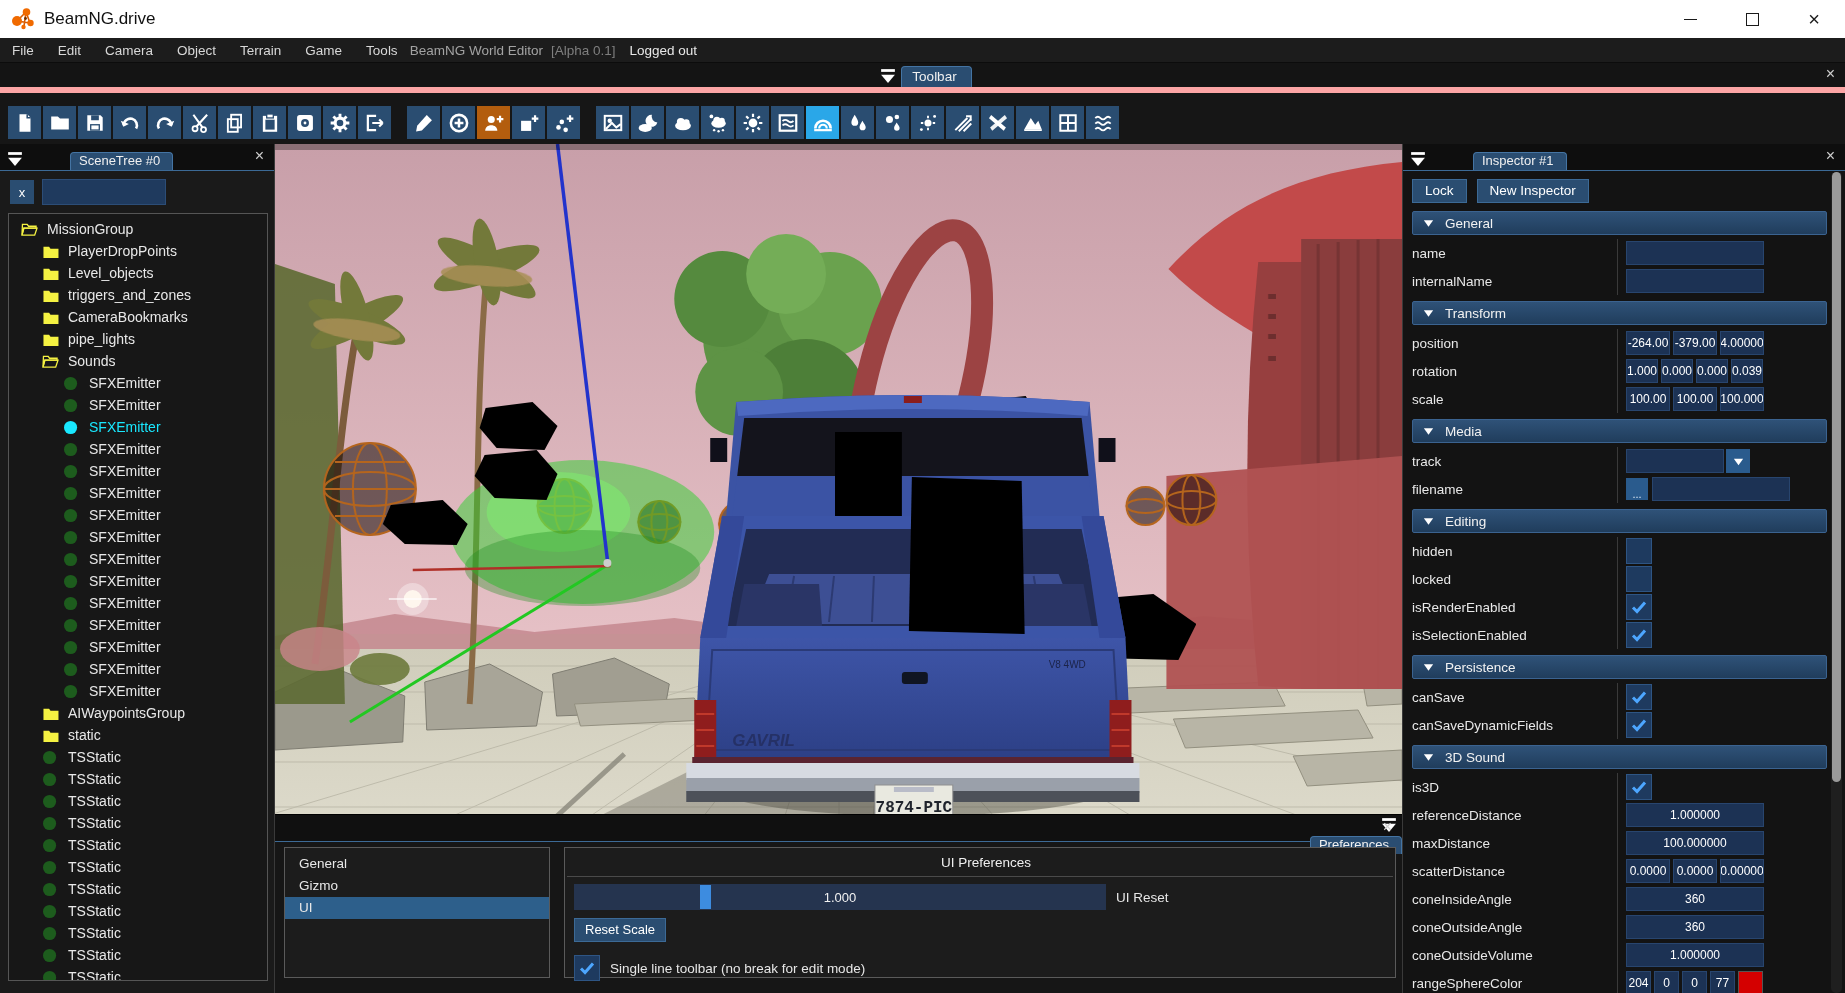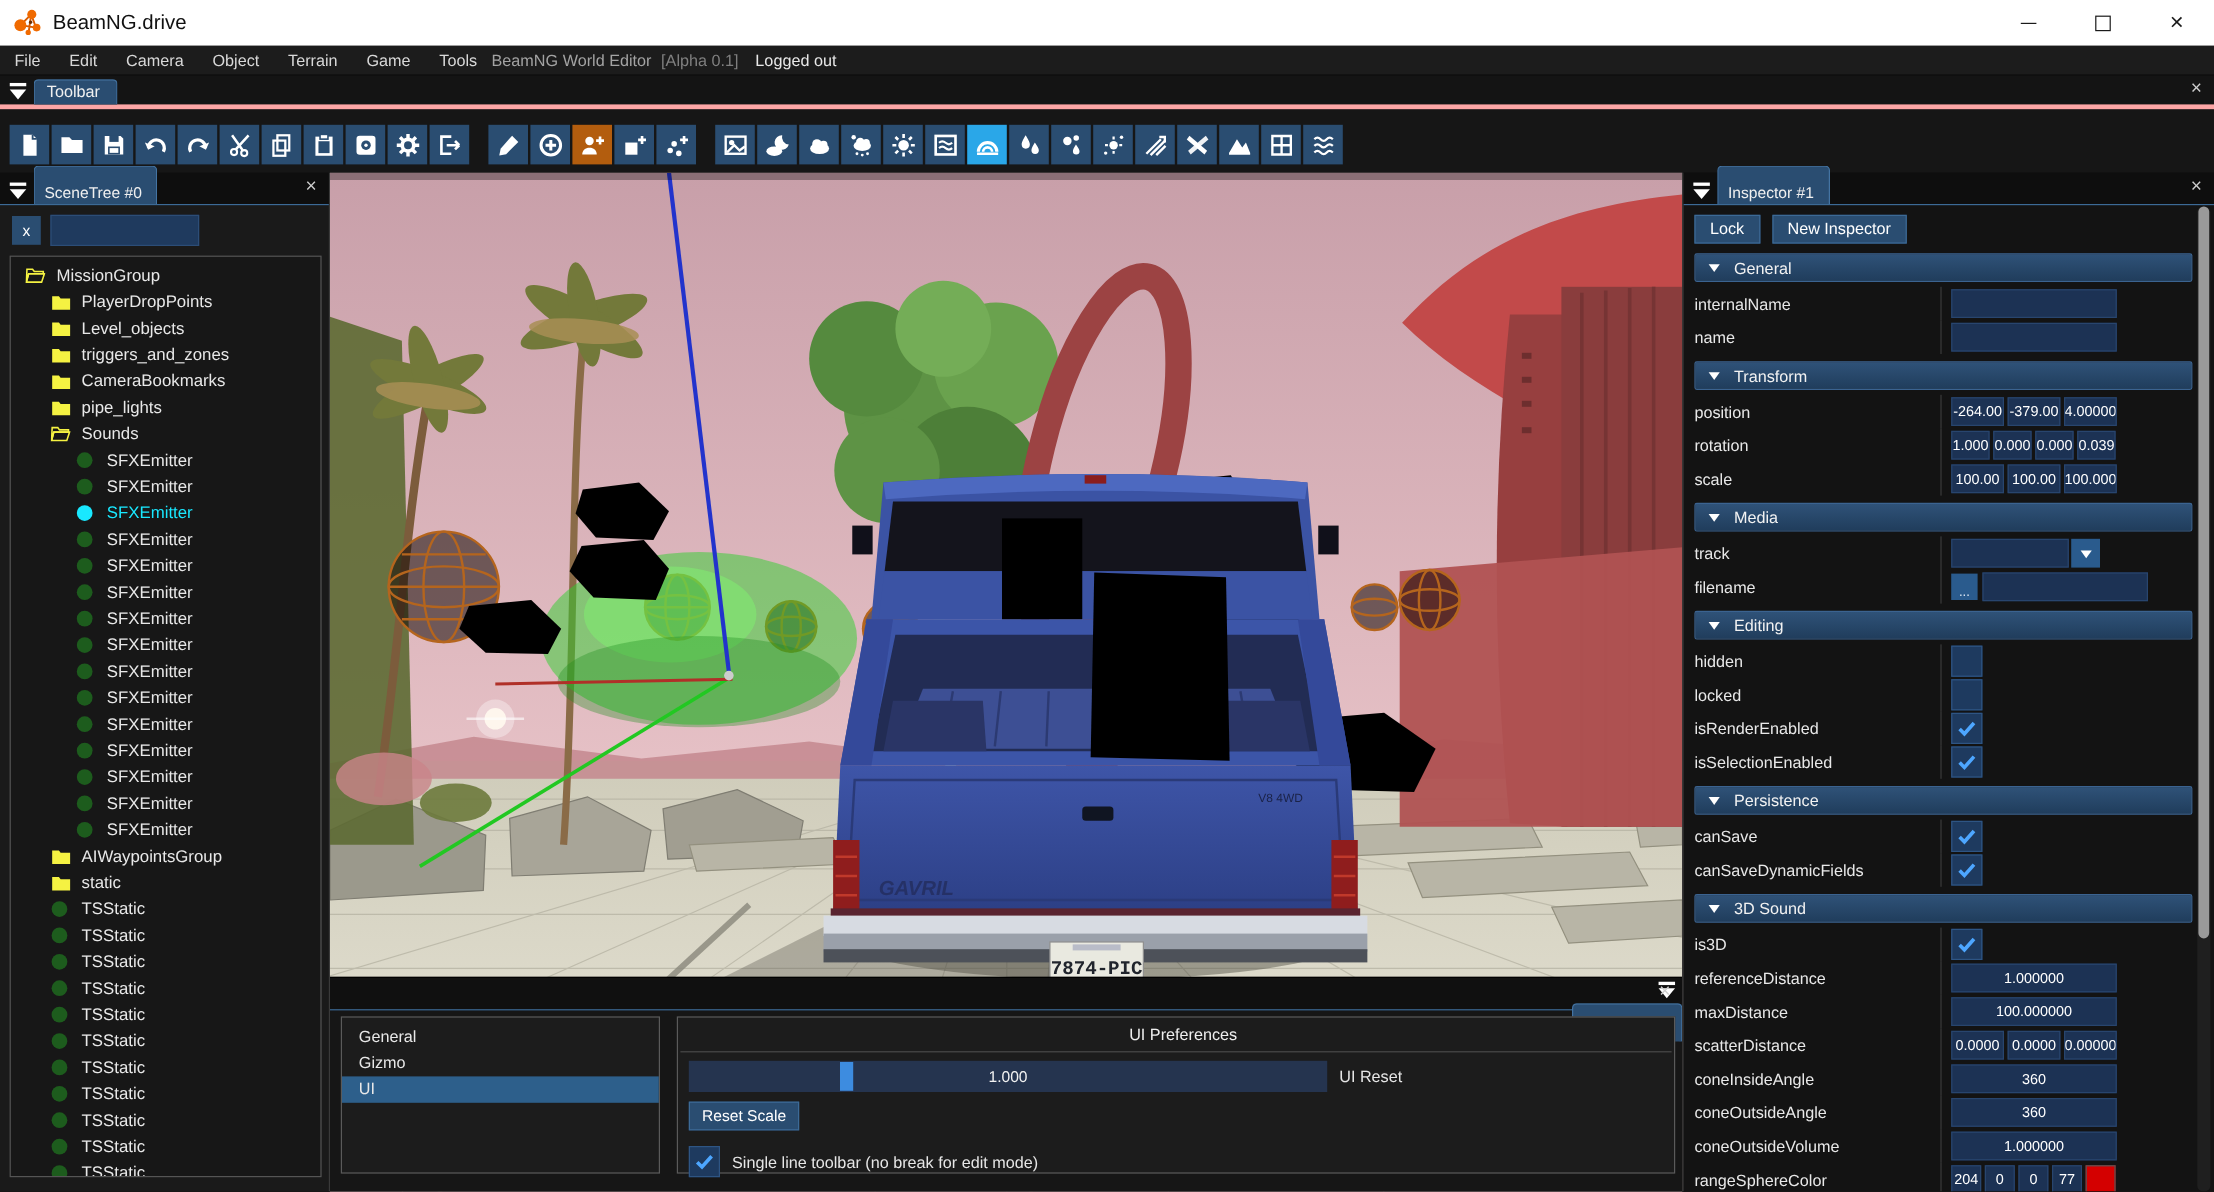--- a/index.html
+++ b/index.html
@@ -15,39 +15,39 @@
   .wbtn.close{font-size:20px;}
   .minline{width:13px;border-top:1.6px solid #1a1a1a;display:inline-block;}
 
   .menubar{height:24px;background:#1c1c1c;display:flex;align-items:center;font-size:13.5px;border-bottom:1px solid #0c0c0c;}
   .menus{display:flex;}
   .menu-item{padding:0 12px;color:#d8d8d8;}
   .menubar .midtitle{color:#a3a3a3;}
   .menubar .ver{color:#7f7f7f;margin-left:8px;}
   .menubar .logged{color:#e8e8e8;margin-left:14px;}
 
-  .tabrow{height:24px;background:#141414;display:flex;align-items:flex-end;border-bottom:4px solid #fca5a5;position:relative;}
+  .tabrow{height:24px;background:#141414;display:flex;align-items:flex-end;border-bottom:6px solid #fca5a5;position:relative;justify-content:center;}
   .arrowicon{width:22px;height:20px;margin:0 2px 1px 4px;display:flex;align-items:center;justify-content:center;}
   .tab{background:#2a4d71;border:1px solid #4474a3;border-bottom:none;border-radius:4px 4px 0 0;
        padding:2px 14px 3px 10px;font-size:13.5px;color:#f0f0f0;}
   .rowclose{position:absolute;right:10px;top:2px;font-size:16px;color:#cfcfcf;}
 
   .toolbar{height:58px;background:#161616;display:flex;align-items:flex-start;padding:13px 0 0 8px;box-sizing:border-box;border-bottom:1px solid #050505;}
   .tbtn{width:33px;height:33px;background:#2a4d71;margin-right:2px;display:flex;align-items:center;justify-content:center;flex:0 0 auto;}
   .tbtn svg{width:22px;height:22px;}
   .tbtn.orange{background:#b35d0e;}
   .tbtn.cyan{background:#2aa7e8;}
   .tbtn.gap{margin-left:14px;}
 
   .main{position:absolute;top:144px;left:0;width:1845px;height:849px;display:flex;background:#101010;}
 
   
   .scenetree{width:274px;background:#1a1a1a;border-right:1px solid #3a3a3a;display:flex;flex-direction:column;position:relative;}
   .panelhead{height:26px;background:#0e0e0e;border-bottom:1px solid #3c6a96;display:flex;align-items:flex-end;position:relative;flex:0 0 auto;}
-  .panelhead .tab{font-size:13px;padding:14px 12px 2px 8px;}
+  .panelhead .tab{font-size:13px;padding:0 12px 2px 8px;margin-left:42px;}
   .panelhead .rowclose{top:3px;}
   .searchrow{display:flex;align-items:center;padding:8px 8px 6px 10px;flex:0 0 auto;}
   .xbtn{width:24px;height:24px;background:#2a4d71;color:#fff;font-size:13px;display:flex;align-items:center;justify-content:center;margin-right:8px;}
   .searchbox{width:122px;height:24px;background:#1f3a5e;border:1px solid #2c4d77;}
   .treebox{margin:2px 6px 12px 8px;border:1px solid #555;flex:1;overflow:hidden;padding-top:4px;background:rgba(20,20,20,.35);}
   .tree-row{height:22px;display:flex;align-items:center;font-size:14px;color:#e8e8e8;}
   .tree-row .ticon{width:17px;height:15px;margin-right:9px;flex:0 0 auto;display:flex;}
   .tree-row.sel{color:#19e8ff;}
 
   
@@ -931,27 +931,27 @@
         <span class="insbtn">New Inspector</span>
       </div>
       <div id="inssections">
           <div class="section">
             <svg viewBox="0 0 14 14">
               <path d="M2 3.5l5 7 5-7z" fill="#fff"></path>
             </svg>
             <span class="stitle">General</span>
           </div>
           <div class="irow">
+            <div class="ilabel">name</div>
+            <div class="ictrl">
+              <div class="iinput w1"></div>
+            </div>
+          </div>
+          <div class="irow">
             <div class="ilabel">internalName</div>
-            <div class="ictrl">
-              <div class="iinput w1"></div>
-            </div>
-          </div>
-          <div class="irow">
-            <div class="ilabel">name</div>
             <div class="ictrl">
               <div class="iinput w1"></div>
             </div>
           </div>
           <div class="section">
             <svg viewBox="0 0 14 14">
               <path d="M2 3.5l5 7 5-7z" fill="#fff"></path>
             </svg>
             <span class="stitle">Transform</span>
           </div>

